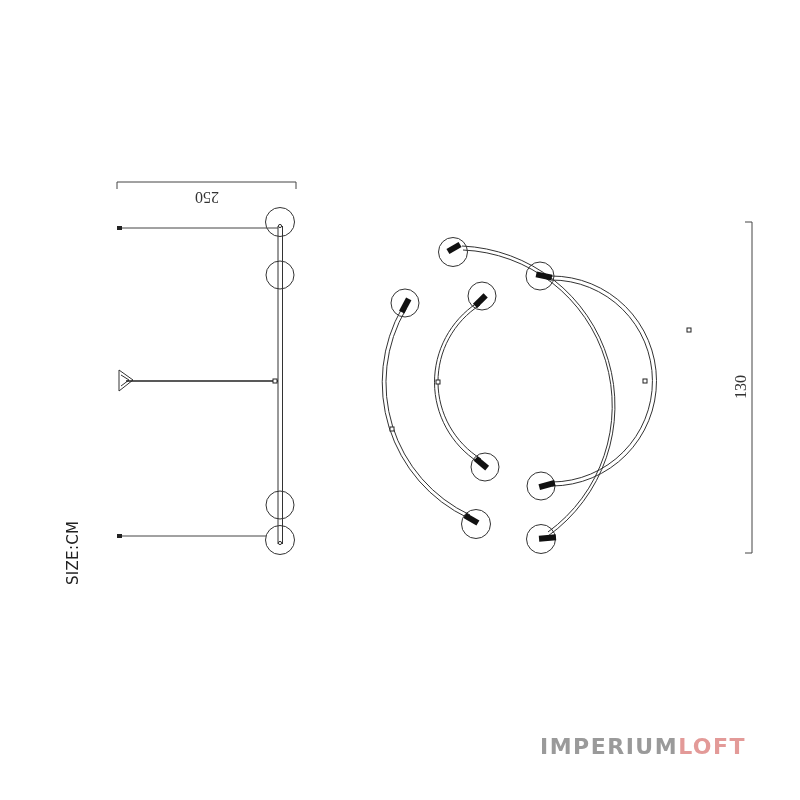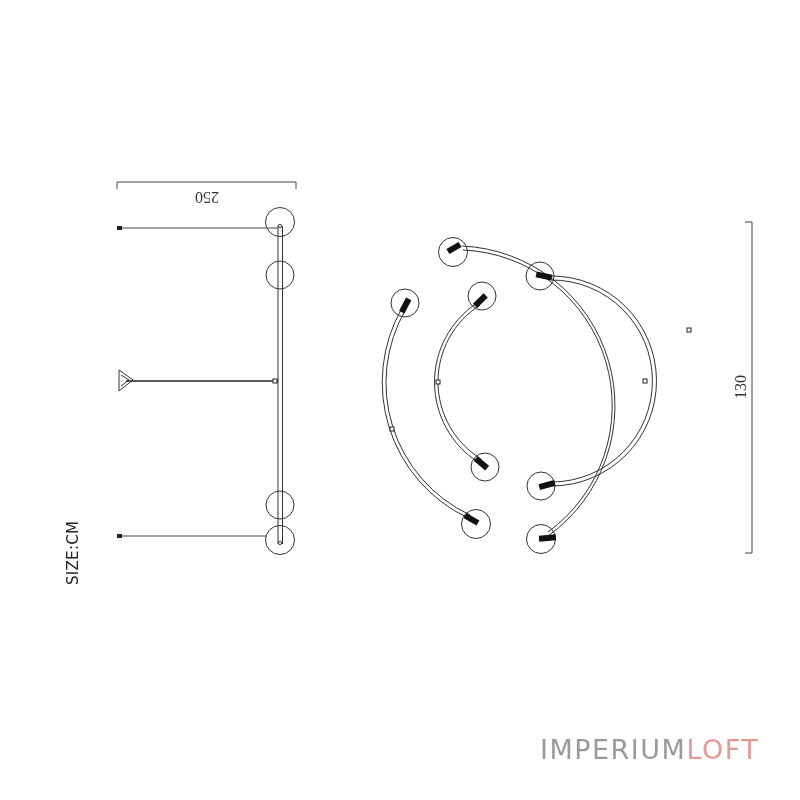--- a/index.html
+++ b/index.html
@@ -4,21 +4,21 @@
   <style>
     html, body { margin: 0; padding: 0; background: #ffffff; }
     body { width: 800px; height: 800px; position: relative; overflow: hidden;
            font-family: "Liberation Sans", sans-serif; }
     #drawing { position: absolute; left: 0; top: 0; width: 800px; height: 800px; }
     .dim-text { font-family: "Liberation Serif", serif; font-size: 16px; fill: #333; }
     .size-label { position: absolute; left: 64px; top: 585px; transform-origin: 0 0;
                   transform: rotate(-90deg); font-family: "DejaVu Sans", sans-serif;
                   font-size: 15px; color: #222; letter-spacing: 0.3px; white-space: nowrap; }
     .logo { position: absolute; left: 540px; top: 734px; font-family: "DejaVu Sans", sans-serif;
-            font-size: 27px; font-weight: 400; letter-spacing: 1.5px; white-space: nowrap; }
+            font-size: 22px; font-weight: 700; letter-spacing: 1.5px; white-space: nowrap; }
     .logo .a { color: #9a9a9a; }
     .logo .b { color: #e39a98; }
   </style>
 </head>
 <body>
 
 <svg id="drawing" viewBox="0 0 800 800" xmlns="http://www.w3.org/2000/svg">
   <g fill="none" stroke="#333" stroke-width="1">
 
     <g>

